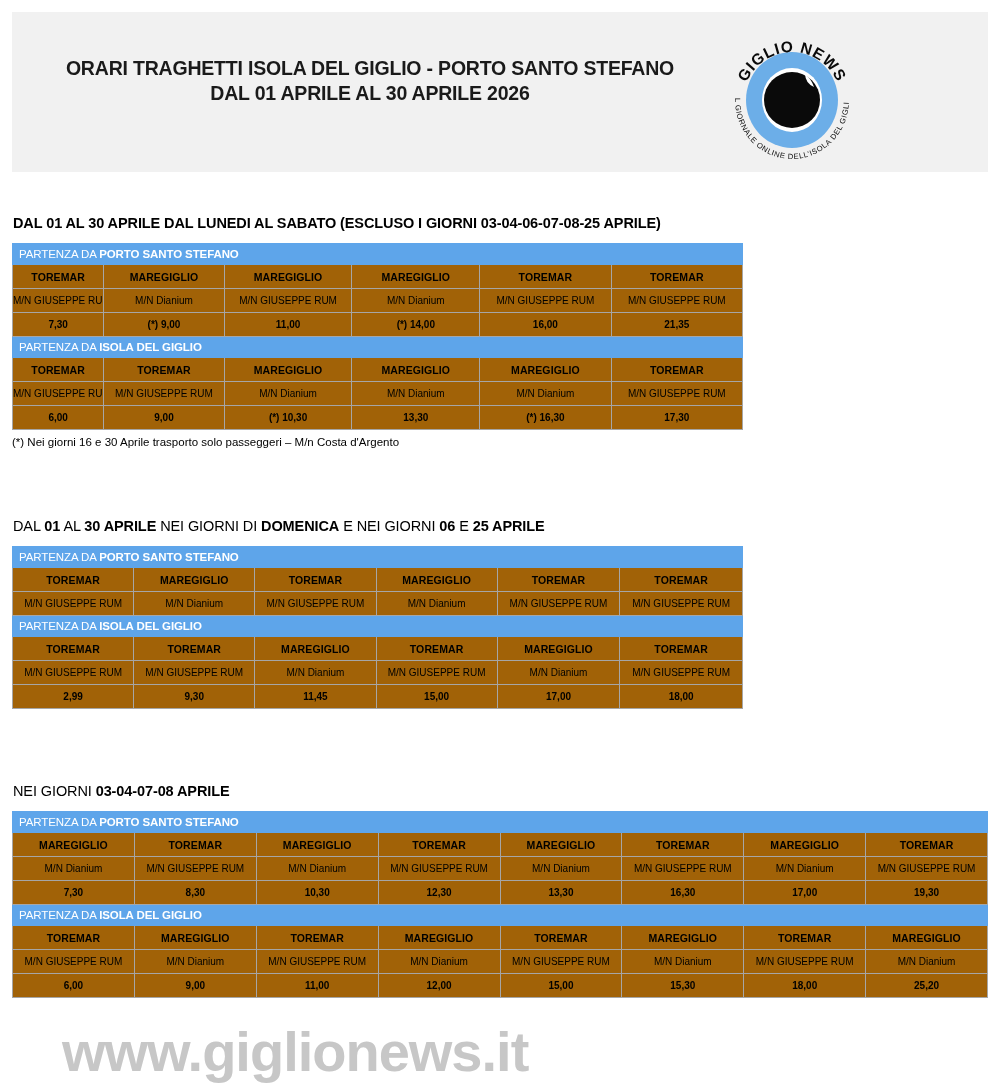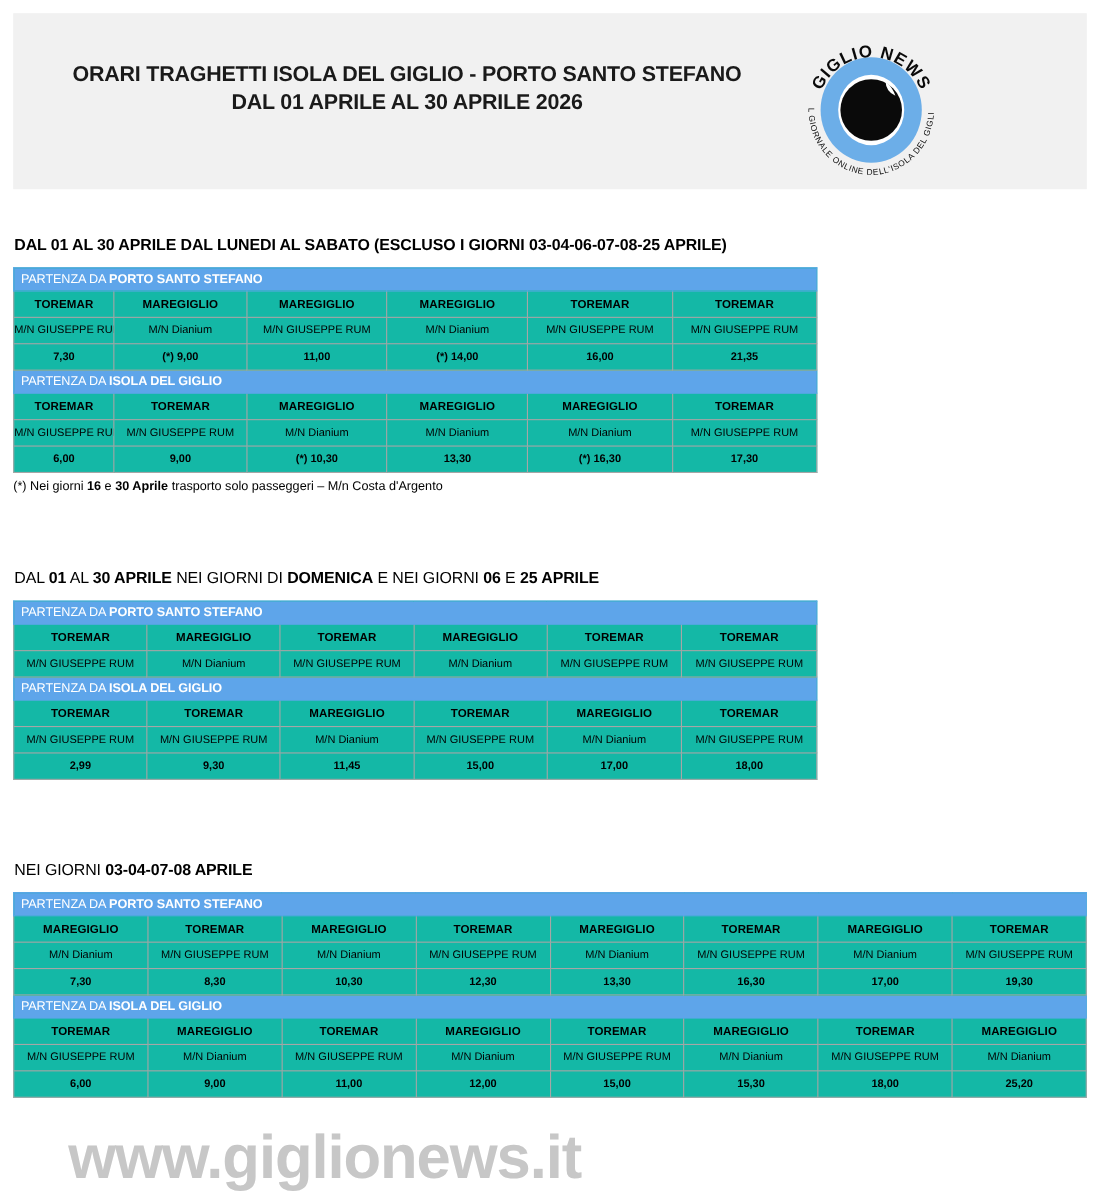--- a/index.html
+++ b/index.html
@@ -66,21 +66,21 @@
 
   #heading-1 { top: 214px; }
   #heading-2 { top: 517px; }
   #heading-3 { top: 782px; }
 
   
   .sched-table {
     position: absolute;
     border-collapse: collapse;
     table-layout: fixed;
-    background: #14b8a6;
+    background: #a16207;
   }
   .sched-table td {
     border: 1px solid #a6a6a6;
     text-align: center;
     vertical-align: middle;
     padding: 0;
     height: 22px;
     font-size: 10px;
     color: #000;
     overflow: hidden;
@@ -124,21 +124,21 @@
   
   .footnote {
     position: absolute;
     left: 12px;
     top: 435px;
     font-size: 11.5px;
     line-height: 15px;
     color: #000;
     white-space: nowrap;
   }
-  .footnote b { font-weight: bold; }
+  .footnote b { font-weight: normal; }
 
   
   .watermark {
     position: absolute;
     left: 62px;
     top: 1021px;
     font-size: 56px;
     font-weight: bold;
     color: #c7c7c7;
     letter-spacing: -1px;

